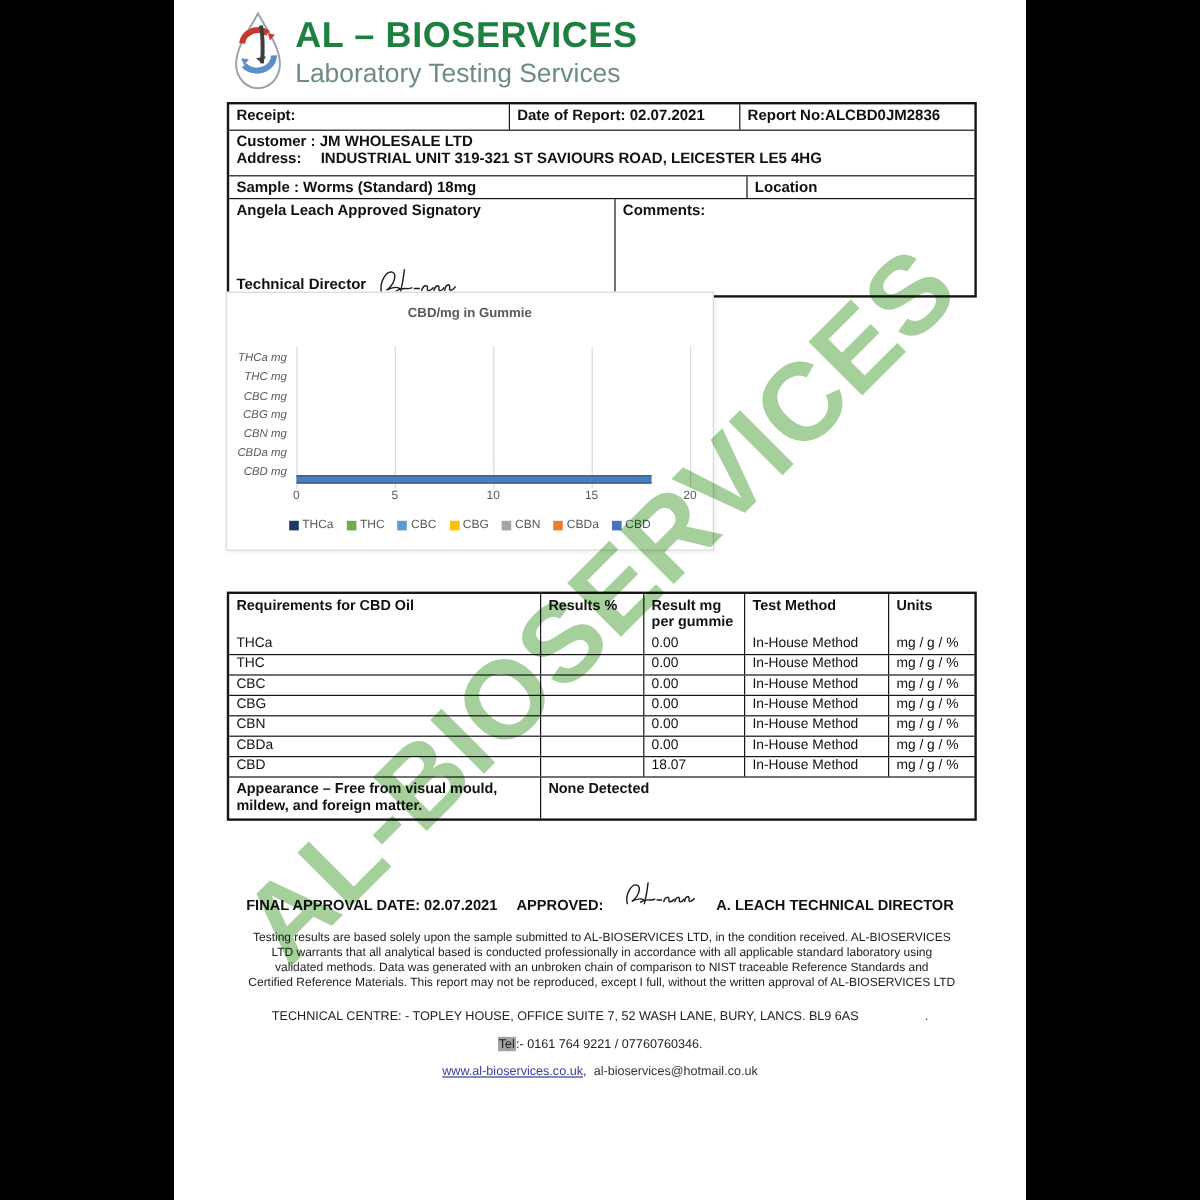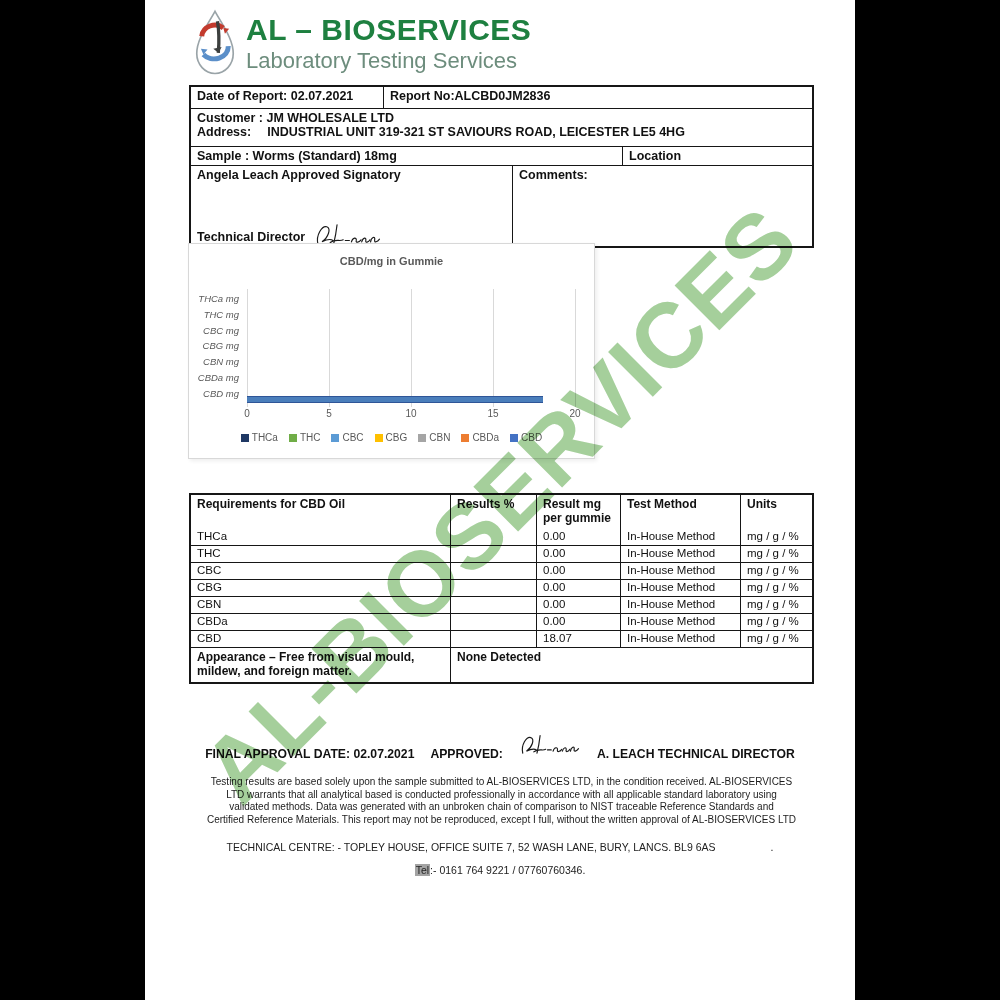--- a/index.html
+++ b/index.html
@@ -91,20 +91,21 @@
       <path d="M34 54 l-6 -5 10 -2 Z" fill="#3c3f3e"></path>
     </svg>
     <div class="logo-text">
       <div class="brand">AL – BIOSERVICES</div>
       <div class="tagline">Laboratory Testing Services</div>
     </div>
   </div>
 
   <div class="btable hdr-t hdr">
     <div class="brow r1">
+      <div class="bcell c-receipt">Receipt:</div>
       <div class="bcell c-date">Date of Report: 02.07.2021</div>
       <div class="bcell c-report">Report No:ALCBD0JM2836</div>
     </div>
     <div class="brow r2">
       <div class="bcell" style="flex:1;">
         <div>Customer : JM WHOLESALE LTD</div>
         <div>
           <span>Address:</span><span class="addr-val">INDUSTRIAL UNIT 319-321 ST SAVIOURS ROAD, LEICESTER LE5 4HG</span>
         </div>
       </div>
@@ -284,15 +285,18 @@
       <div>validated methods. Data was generated with an unbroken chain of comparison to NIST traceable Reference Standards and</div>
       <div>Certified Reference Materials. This report may not be reproduced, except I full, without the written approval of AL-BIOSERVICES LTD</div>
     </div>
 
   <div class="fline f1">
     <span>TECHNICAL CENTRE: - TOPLEY HOUSE, OFFICE SUITE 7, 52 WASH LANE, BURY, LANCS. BL9 6AS</span><span class="dot-gap">.</span>
   </div>
   <div class="fline f2">
     <span class="tel-hl">Tel</span><span>:- 0161 764 9221 / 07760760346.</span>
   </div>
+  <div class="fline f3">
+    <span class="weblink">www.al-bioservices.co.uk</span><span>,</span><span class="email">al-bioservices@hotmail.co.uk</span>
+  </div>
 
   <div id="watermark">AL-BIOSERVICES</div>
 </div>
 
 </body></html>

